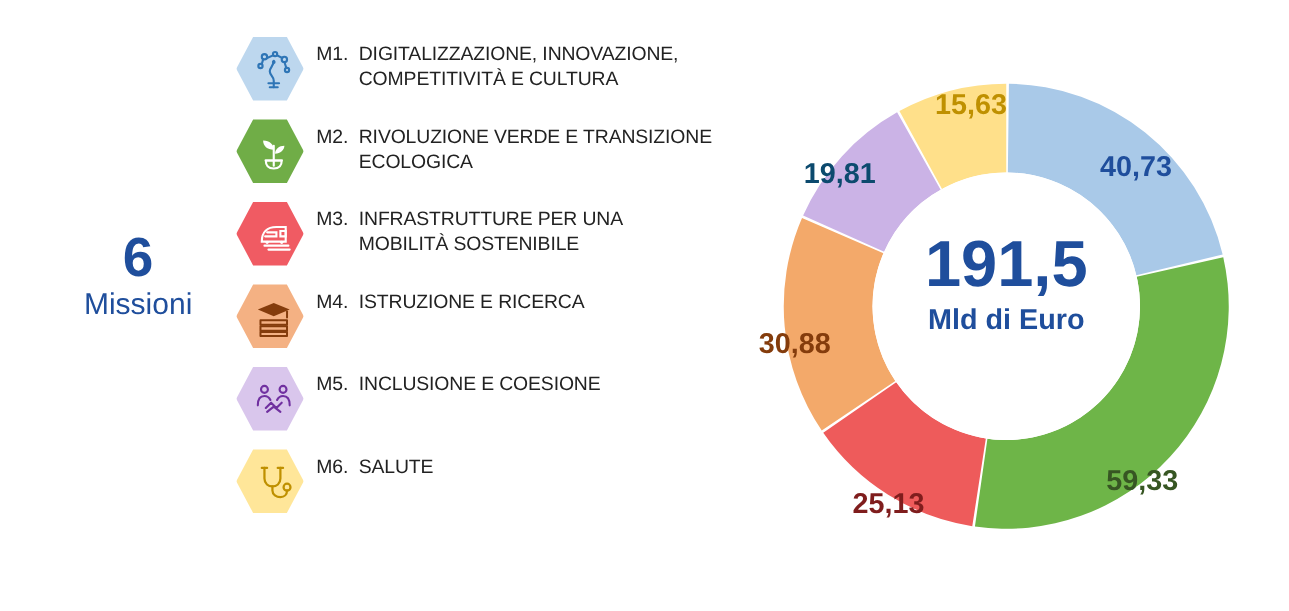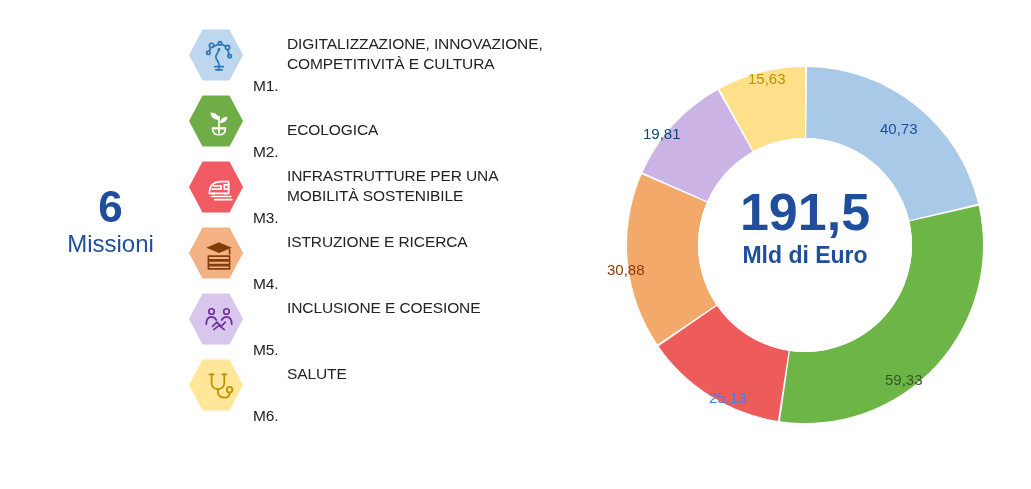--- a/index.html
+++ b/index.html
@@ -89,21 +89,20 @@
     font-weight: normal;
   }
   .legend-text .body {
     display: inline;
   }
   .lt-inner {
     display: flex;
   }
   .lt-inner .code {
     flex: 0 0 34px;
-    margin-top: 42px;
   }
   .lt-inner .body {
     flex: 1 1 auto;
   }
 
   
   #donut-area {
     position: absolute;
     left: 585px;
     top: 8px;
@@ -130,22 +129,22 @@
     line-height: 1.0;
   }
   #center-unit {
     font-size: 23px;
     font-weight: bold;
     line-height: 1.2;
     margin-top: 4px;
   }
   .slice-value {
     position: absolute;
-    font-size: 15px;
-    font-weight: normal;
+    font-size: 23px;
+    font-weight: bold;
     white-space: nowrap;
   }
 </style>
 </head>
 <body>
 
 <div id="page">
 
   <div id="left-block">
     <div id="missions-count">6</div>
@@ -194,21 +193,21 @@
               <path d="M10 22 C10 26 12.5 28 16 28 C19.5 28 22 26 22 22 Z"></path>
               <path d="M10 22 L22 22"></path>
             </g>
           </svg>
         </div>
       </div>
       <div class="legend-text">
         <div class="lt-inner">
           <span class="code">M2.</span>
           <span class="body">
-            <br>
+            <span>RIVOLUZIONE VERDE E TRANSIZIONE</span><br>
             <span>ECOLOGICA</span>
           </span>
         </div>
       </div>
     </div>
 
     <div class="legend-row">
       <div class="hex-wrap">
         <div class="hex" style="background:#F05B63;">
           <svg viewBox="0 0 32 32">
@@ -315,19 +314,19 @@
       <circle cx="220" cy="237" r="107" fill="#ffffff"></circle>
     </svg>
 
     <div id="center-label">
       <div id="center-total">191,5</div>
       <div id="center-unit">Mld di Euro</div>
     </div>
 
     <div class="slice-value" id="val-0" style="left:295px; top:112px; color:#1F4E9C;">40,73</div>
     <div class="slice-value" id="val-1" style="left:300px; top:363px; color:#375623;">59,33</div>
-    <div class="slice-value" id="val-2" style="left:124px; top:381px; color:#3b82f6;">25,13</div>
+    <div class="slice-value" id="val-2" style="left:97px; top:381px; color:#7f1d1d;">25,13</div>
     <div class="slice-value" id="val-3" style="left:22px; top:253px; color:#843C0C;">30,88</div>
     <div class="slice-value" id="val-4" style="left:58px; top:117px; color:#0c4a6e;">19,81</div>
     <div class="slice-value" id="val-5" style="left:163px; top:62px; color:#BF9000;">15,63</div>
   </div>
 
 </div>
 
 </body></html>

